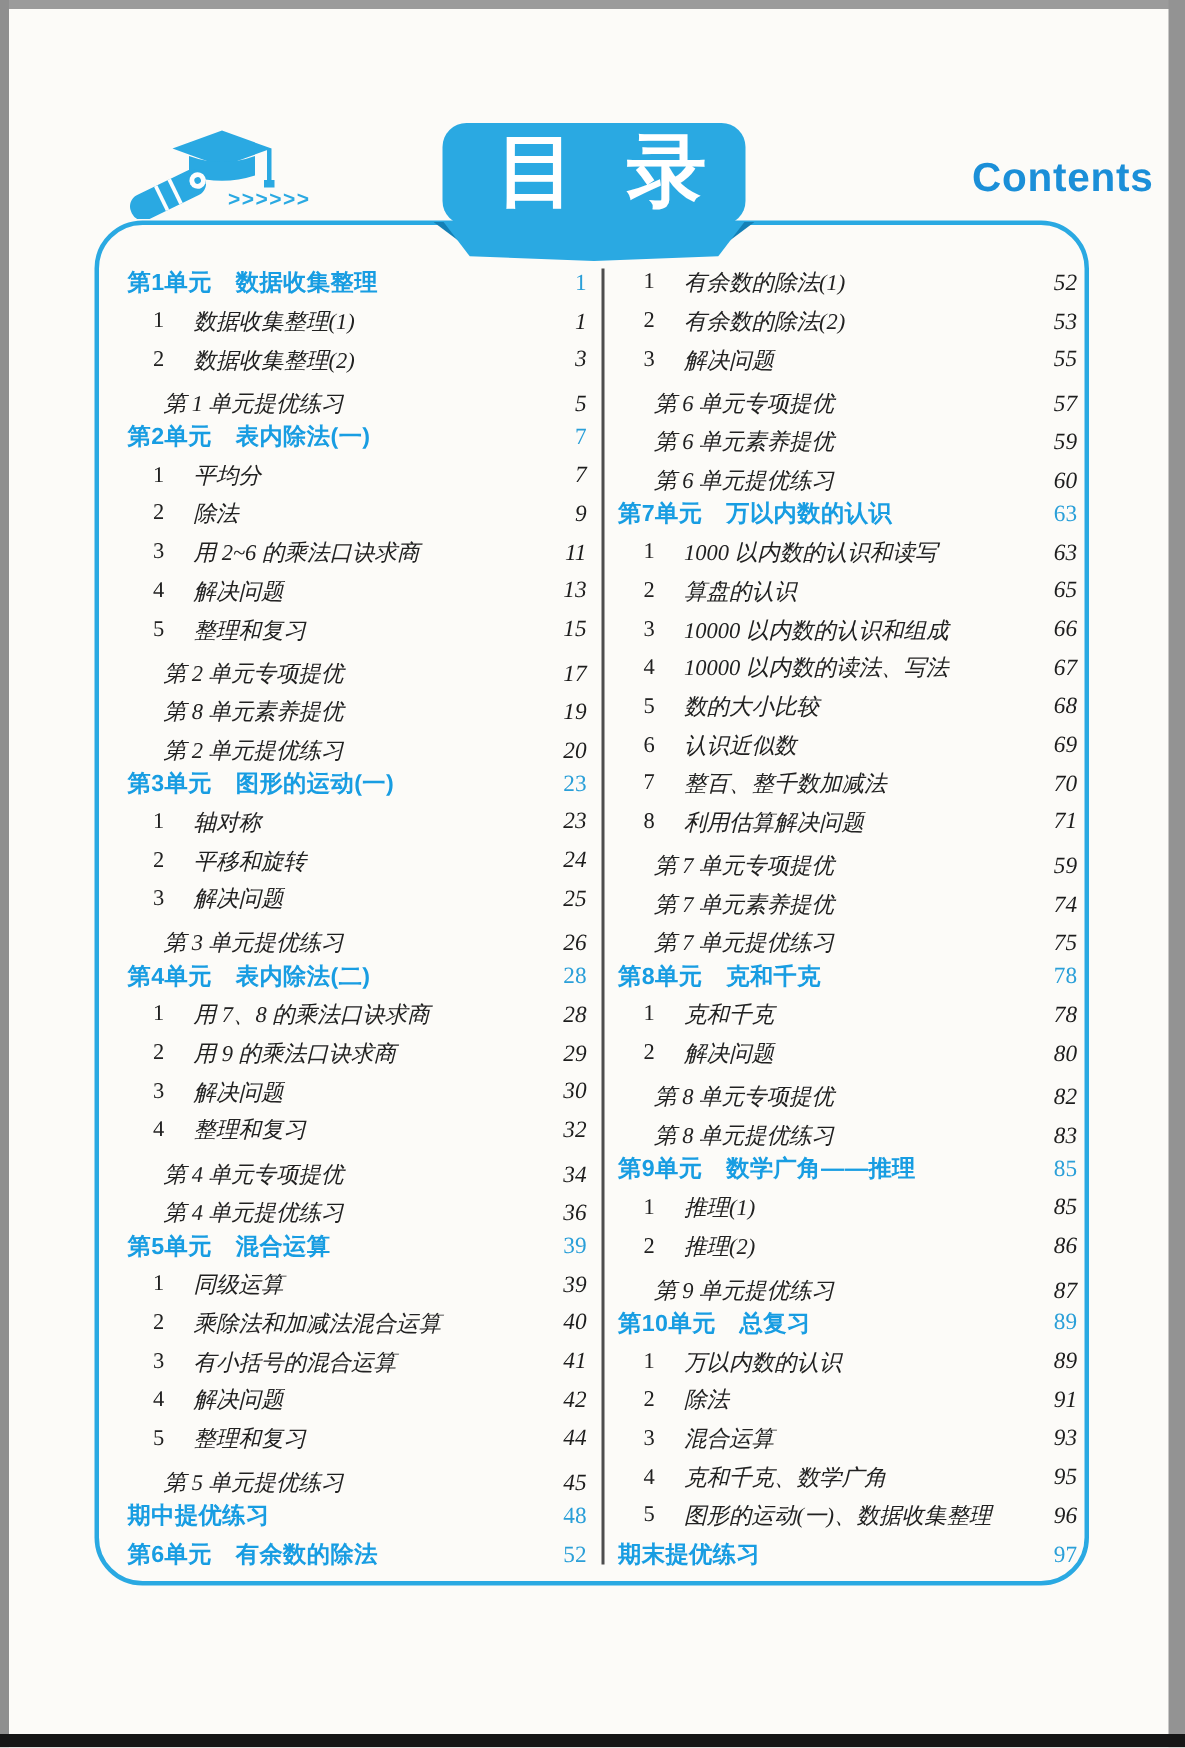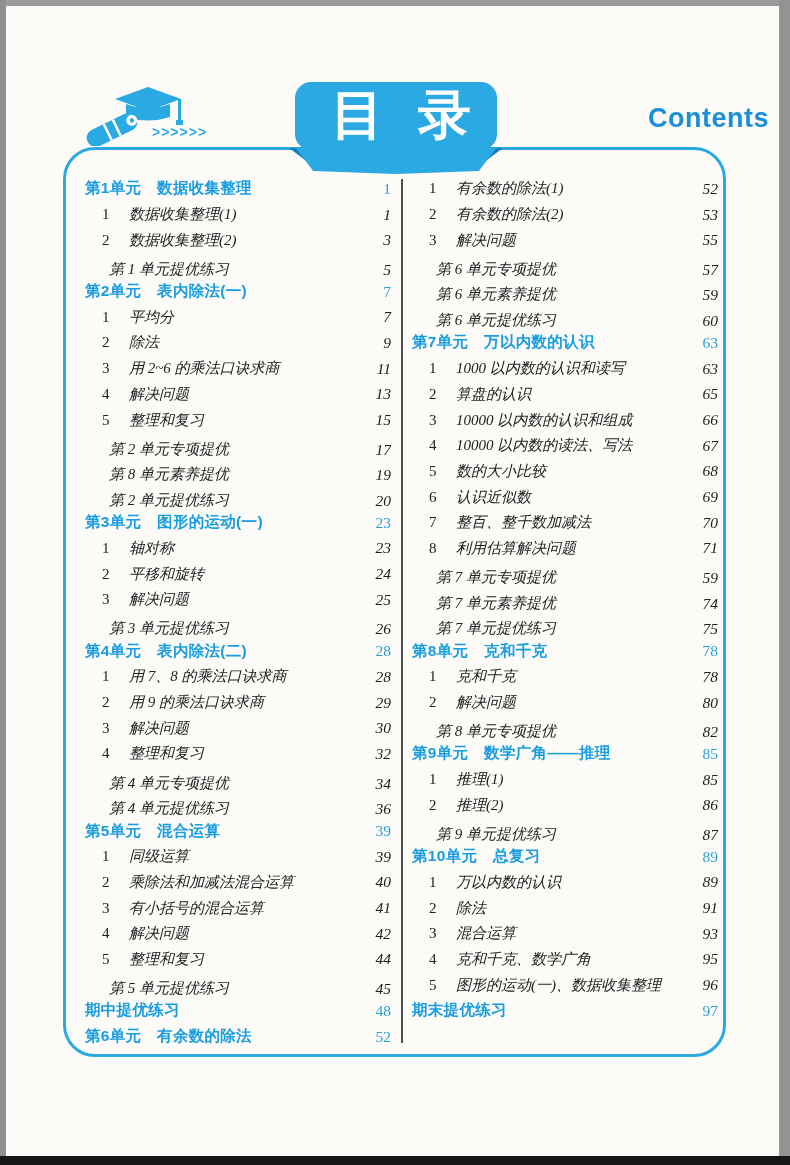--- a/index.html
+++ b/index.html
@@ -345,20 +345,24 @@
       </div>
       <div class="row item">
         <span class="num">2</span>
         <span class="lbl">解决问题</span>
         <span class="pg">80</span>
       </div>
       <div class="row special">
         <span class="lbl">第 8 单元专项提优</span>
         <span class="pg">82</span>
       </div>
+      <div class="row special">
+        <span class="lbl">第 8 单元提优练习</span>
+        <span class="pg">83</span>
+      </div>
       <div class="row unit">
         <span class="lbl">第9单元　数学广角——推理</span>
         <span class="pg">85</span>
       </div>
       <div class="row item">
         <span class="num">1</span>
         <span class="lbl">推理(1)</span>
         <span class="pg">85</span>
       </div>
       <div class="row item">

